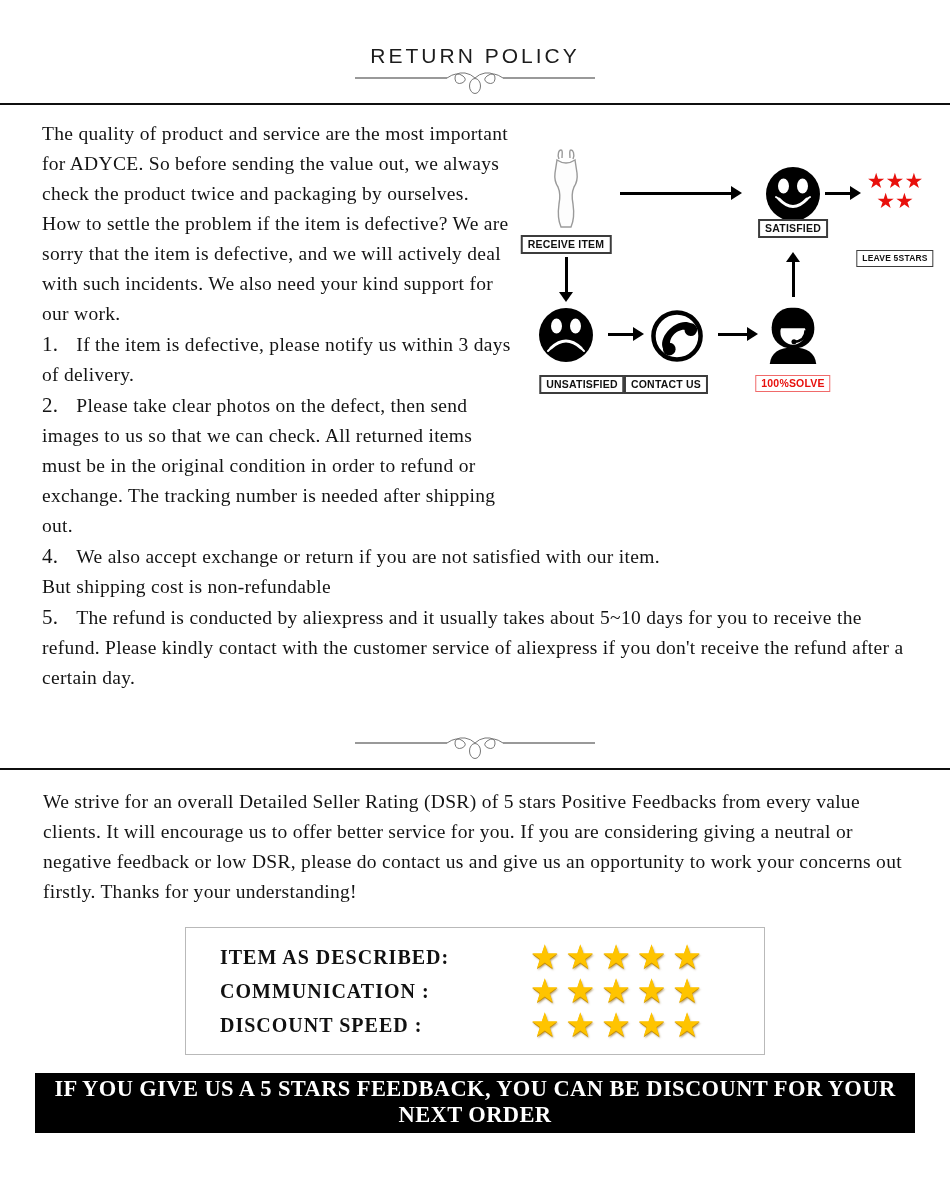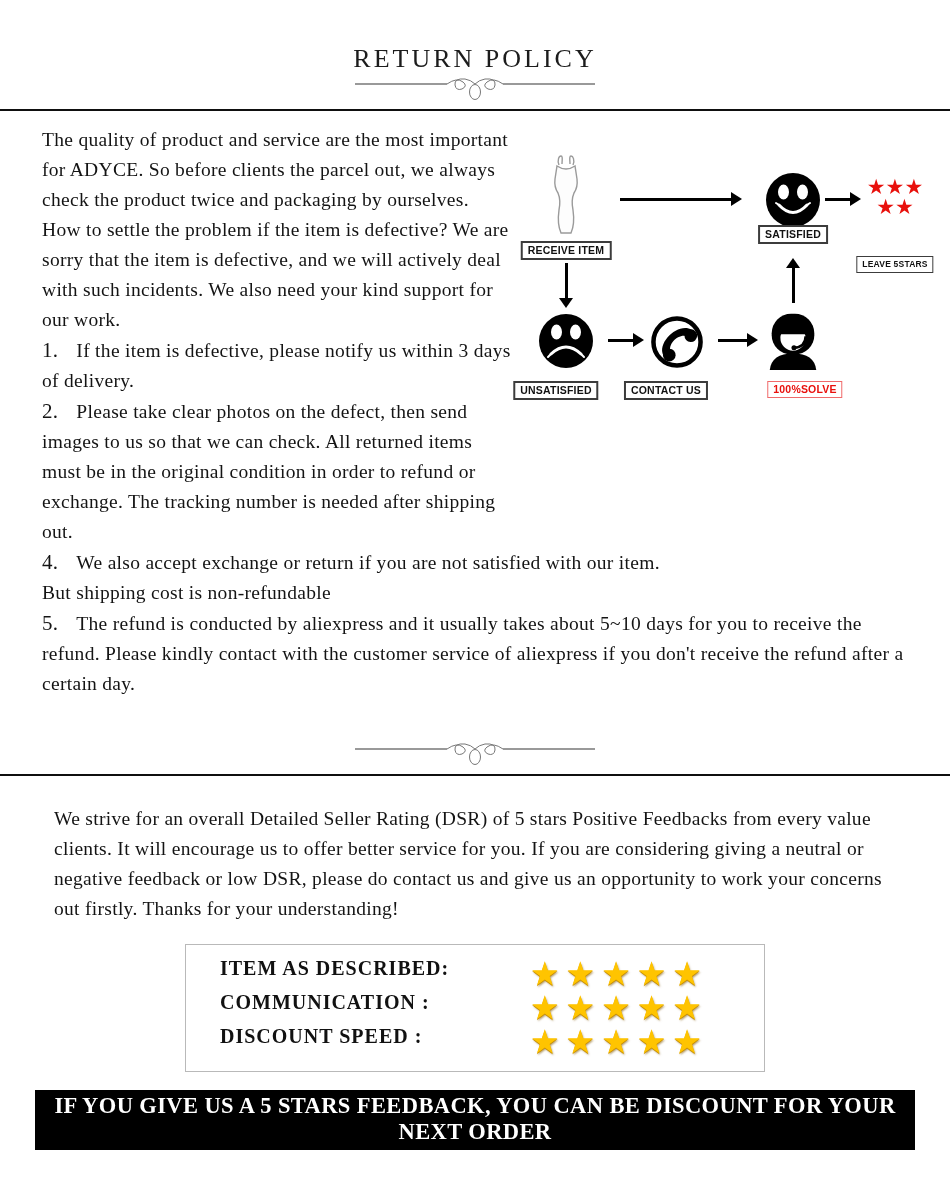--- a/index.html
+++ b/index.html
@@ -5,22 +5,22 @@
   html,body{margin:0;padding:0;background:#fff;}
   .page{
     width:950px; min-height:1183px; background:#fff; margin:0 auto;
     font-family:"Liberation Serif", serif; color:#141414; overflow:hidden;
   }
   
   .section-head{ text-align:center; }
   .section-head.first{ padding-top:44px; }
   .section-head.second{ clear:both; padding-top:40px; }
   .deco-title{
-    font-family:Liberation Serif, serif;
-    font-size:26px; letter-spacing:3px; color:#1c1c1c; font-weight:400;
+    font-family:Liberation Sans, sans-serif;
+    font-size:21px; letter-spacing:3px; color:#1c1c1c; font-weight:400;
   }
   .flourish{ display:block; margin:1px auto 0; }
   .rule{ border:0; border-top:2px solid #0f0f0f; margin:8px 0 0; }
 
   
   .rp-body{ padding:14px 30px 0 42px; font-size:19.5px; line-height:30px; letter-spacing:.3px; }
   .rp-body p{ margin:0; }
   .rp-item{ margin-top:4px; }
   .item-num{ font-size:21px; padding-right:18px; }
   .item-text{ white-space:pre-line; }
@@ -51,26 +51,26 @@
     content:''; position:absolute; top:-9px; left:-6px;
     border-bottom:10px solid #000; border-left:7.5px solid transparent; border-right:7.5px solid transparent;
   }
   .red-stars{
     position:absolute; transform:translateX(-50%); text-align:center;
     color:#e8100c; font-size:21px; line-height:19px; letter-spacing:0; font-family:"DejaVu Sans", sans-serif;
   }
   .red-stars div{ height:20px; }
 
   
-  .fb-para{ padding:16px 30px 0 42px; font-size:19.5px; line-height:30px; letter-spacing:.3px; margin:12px; }
+  .fb-para{ padding:16px 30px 0 42px; font-size:19.5px; line-height:30px; letter-spacing:.3px; margin:1px; }
   .ratings-box{
     width:544px; margin:20px auto 0; border:1px solid #b9b9b9;
     padding:12px 0 12px 34px;
   }
-  .rating-row{ display:flex; height:34px; }
+  .rating-row{ display:flex; align-items:center; height:34px; }
   .rating-label{ width:310px; font-size:20px; font-weight:bold; letter-spacing:1px; color:#111; }
   .rating-stars{
     font-family:"DejaVu Sans", sans-serif; font-size:33px; letter-spacing:6px;
     color:#ffc400; line-height:34px;
     text-shadow:0 1px 0 #c98f00, 1px 2px 2px rgba(125,85,0,.55);
   }
   .promo-banner{
     margin:18px 35px 0; background:#000; color:#fff; text-align:center;
     font-weight:bold; font-size:22.5px; letter-spacing:.4px; padding:3px 0 5px;
   }
@@ -131,21 +131,21 @@
 
       <div class="fc-node" style="left:46px; top:188px;">
         <svg width="56" height="56" viewBox="-28 -28 56 56">
           <circle r="27" fill="#000"></circle>
           <ellipse cx="-9.5" cy="-9" rx="5.5" ry="7.5" fill="#fff"></ellipse>
           <ellipse cx="9.5" cy="-9" rx="5.5" ry="7.5" fill="#fff"></ellipse>
           <path d="M-15 13 Q0 -1 15 13" stroke="#fff" stroke-width="3" fill="none" stroke-linecap="round"></path>
           <path d="M-15 13 l-3 3 M15 13 l3 3" stroke="#fff" stroke-width="2" stroke-linecap="round"></path>
         </svg>
       </div>
-      <div class="fc-label" style="left:36px; top:256px;">UNSATISFIED</div>
+      <div class="fc-label" style="left:62px; top:256px;">UNSATISFIED</div>
 
       <div class="harrow" style="left:88px; top:214px; width:26px;"></div>
 
       <div class="fc-node" style="left:157px; top:188px;">
         <svg width="58" height="58" viewBox="0 0 64 64">
           <circle cx="32" cy="32" r="26" fill="#fff" stroke="#000" stroke-width="5"></circle>
           <g transform="rotate(-42 32 32)" fill="#000">
             <circle cx="16" cy="37" r="7"></circle>
             <circle cx="48" cy="37" r="7"></circle>
             <path d="M11 33 C15 17 49 17 53 33 L45 36 C41 26 23 26 19 36 Z"></path>
@@ -159,24 +159,24 @@
       <div class="fc-node" style="left:273px; top:184px;">
         <svg width="62" height="62" viewBox="0 0 64 62">
           <rect x="10" y="4" width="44" height="42" rx="20" fill="#000"></rect>
           <circle cx="32" cy="29" r="13" fill="#fff"></circle>
           <path d="M19 25 a13 13 0 0 1 26 0 z" fill="#000"></path>
           <path d="M45 27 q0 11 -12 12" stroke="#000" stroke-width="2.6" fill="none"></path>
           <circle cx="33" cy="39" r="2.6" fill="#000"></circle>
           <path d="M8 62 Q10 45 32 45 Q54 45 56 62 Z" fill="#000"></path>
         </svg>
       </div>
-      <div class="fc-label red" style="left:285px; top:256px;">100%SOLVE</div>
-    </div>
-
-    <p>The quality of product and service are the most important for ADYCE. So before clients the parcel out, we always check the product twice and packaging by ourselves.</p>
+      <div class="fc-label red" style="left:273px; top:256px;">100%SOLVE</div>
+    </div>
+
+    <p>The quality of product and service are the most important for ADYCE. So before sending the value out, we always check the product twice and packaging by ourselves.</p>
     <p>How to settle the problem if the item is defective? We are sorry that the item is defective, and we will actively deal with such incidents. We also need your kind support for our work.</p>
 
     <p class="rp-item"><span class="item-num">1.</span><span class="item-text">If the item is defective, please notify us within 3 days of delivery.</span></p>
     <p class="rp-item"><span class="item-num">2.</span><span class="item-text">Please take clear photos on the defect, then send images to us so that we can check. All returned items must be in the original condition in order to refund or exchange. The tracking number is needed after shipping out.</span></p>
     <p class="rp-item"><span class="item-num">4.</span><span class="item-text">We also accept exchange or return if you are not satisfied with our item.
 But shipping cost is non-refundable</span></p>
     <p class="rp-item"><span class="item-num">5.</span><span class="item-text">The refund is conducted by aliexpress and it usually takes about 5~10 days for you to receive the refund. Please kindly contact with the customer service of aliexpress if you don't receive the refund after a certain day.</span></p>
   </div>
 
   <div class="section-head second">

